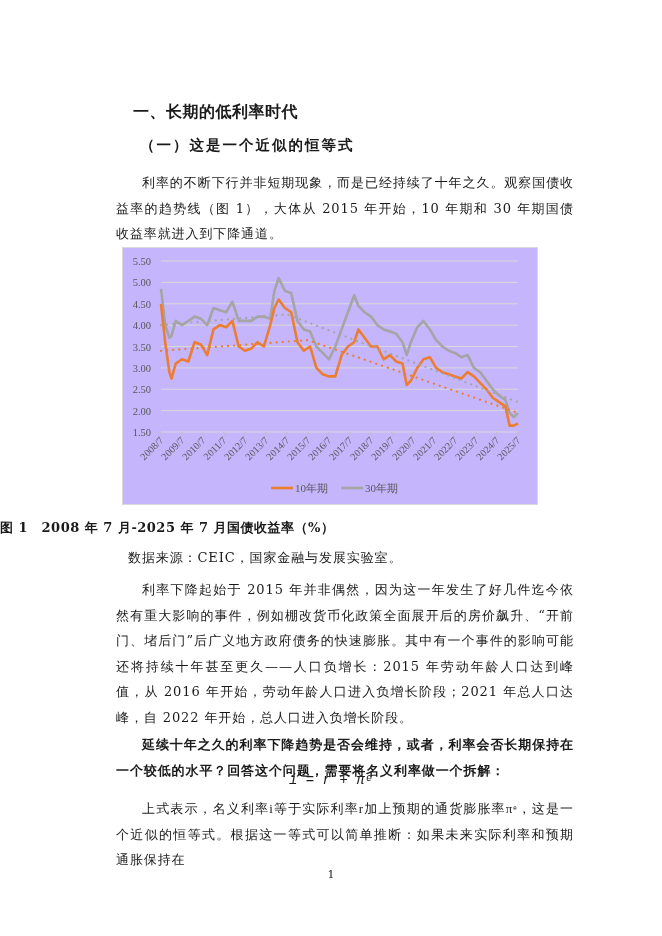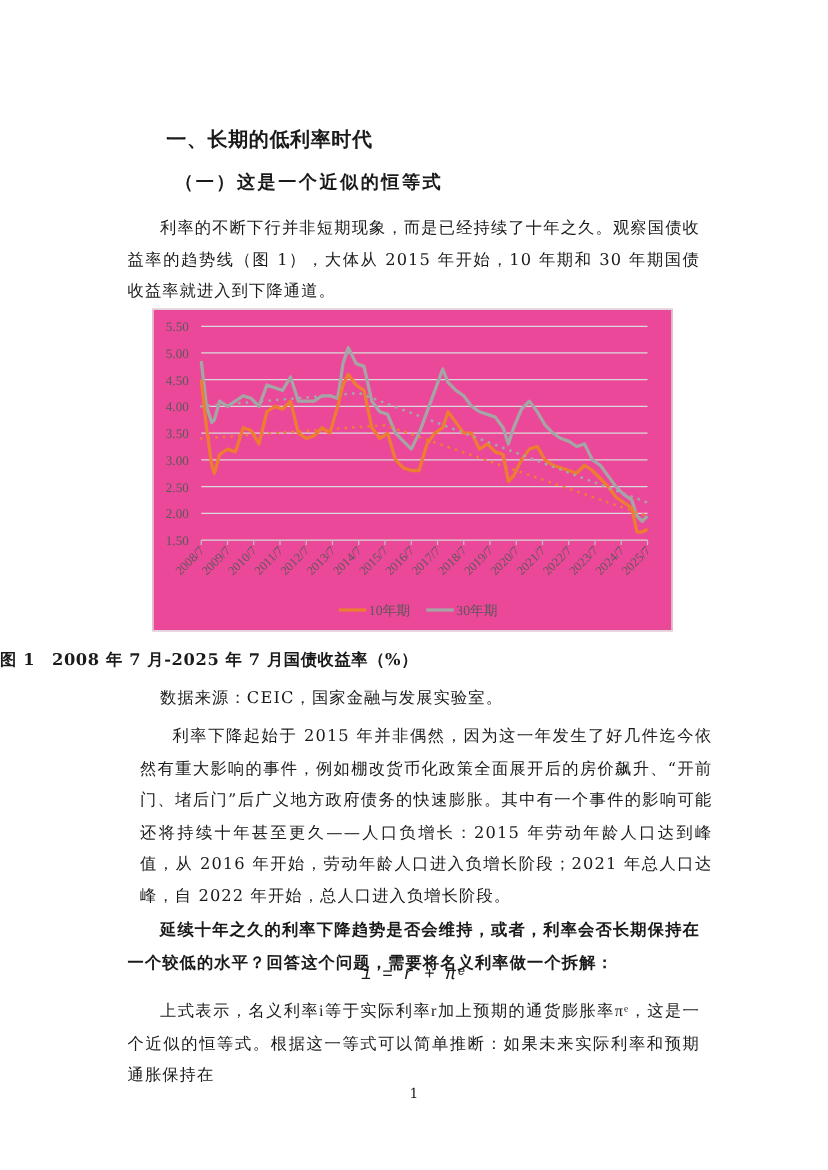--- a/index.html
+++ b/index.html
@@ -2,25 +2,25 @@
 <html><head>
 <meta charset="utf-8">
 <style>
   html, body { margin:0; padding:0; background:#fff; }
   body { width:662px; height:936px; position:relative; overflow:hidden;
          font-family:"DejaVu Serif","Liberation Serif",serif; color:#1a1a1a; }
   .h1 { position:absolute; left:133px; top:82px; font-family:"DejaVu Sans","Liberation Sans",sans-serif;
         font-size:16px; font-weight:bold; letter-spacing:0.5px;margin-top:20px; }
   .h2 { position:absolute; left:140px; top:136px; font-family:"DejaVu Serif","Liberation Serif",serif;
         font-size:14.5px; font-weight:bold; letter-spacing:2px; }
-  .para { position:absolute; left:102px; width:458px; font-size:13px; line-height:25.5px;
+  .para { position:absolute; left:116px; width:458px; font-size:13px; line-height:25.5px;
           letter-spacing:0.9px; text-align:justify; }
   .indent { text-indent:26px; }
   .chart-frame { position:absolute; left:122px; top:247px; width:414px; height:256px;
-                 border:1px solid #d9d9d9; background:#ec4899; }
+                 border:1px solid #d9d9d9; background:#c4b5fd; }
   .caption { position:absolute; left:0; width:662px; top:519px; text-align:left;
              font-size:13px; font-weight:bold; letter-spacing:0.5px; }
   .source { position:absolute; left:128px; top:549px; font-size:13px; letter-spacing:0.9px; }
   .formula { position:absolute; left:0; width:662px; top:772px; text-align:center;
              font-size:14px; font-style:italic; font-family:Liberation Mono, monospace; }
   .pageno { position:absolute; left:0; width:662px; top:868px; text-align:center; font-size:11px; }
   svg text { font-family:"Liberation Serif","DejaVu Serif",serif; }
 </style>
 </head>
 <body>
@@ -95,18 +95,18 @@
         <text x="172" y="244" font-size="11" fill="#595959">10年期</text>
         <line x1="218" x2="240" y1="240" y2="240" stroke="#a5a5a5" stroke-width="2.6"></line>
         <text x="242" y="244" font-size="11" fill="#595959">30年期</text>
       </g>
     </svg>
 </div>
 
 <div class="caption">图 1　2008 年 7 月-2025 年 7 月国债收益率（%）</div>
 <div class="source">数据来源：CEIC，国家金融与发展实验室。</div>
 
-<div class="para indent" style="top:577px;margin-left:10px;">利率下降起始于 2015 年并非偶然，因为这一年发生了好几件迄今依然有重大影响的事件，例如棚改货币化政策全面展开后的房价飙升、“开前门、堵后门”后广义地方政府债务的快速膨胀。其中有一个事件的影响可能还将持续十年甚至更久——人口负增长：2015 年劳动年龄人口达到峰值，从 2016 年开始，劳动年龄人口进入负增长阶段；2021 年总人口达峰，自 2022 年开始，总人口进入负增长阶段。</div>
+<div class="para indent" style="top:577px;">利率下降起始于 2015 年并非偶然，因为这一年发生了好几件迄今依然有重大影响的事件，例如棚改货币化政策全面展开后的房价飙升、“开前门、堵后门”后广义地方政府债务的快速膨胀。其中有一个事件的影响可能还将持续十年甚至更久——人口负增长：2015 年劳动年龄人口达到峰值，从 2016 年开始，劳动年龄人口进入负增长阶段；2021 年总人口达峰，自 2022 年开始，总人口进入负增长阶段。</div>
 <div class="para indent" style="top:732px;font-weight:bold;">延续十年之久的利率下降趋势是否会维持，或者，利率会否长期保持在一个较低的水平？回答这个问题，需要将名义利率做一个拆解：</div>
 <div class="formula">i = r + πᵉ</div>
 <div class="para indent" style="top:796px;font-family:Liberation Serif, serif;">上式表示，名义利率i等于实际利率r加上预期的通货膨胀率πᵉ，这是一个近似的恒等式。根据这一等式可以简单推断：如果未来实际利率和预期通胀保持在</div>
 
 <div class="pageno">1</div>
 
 </body></html>

